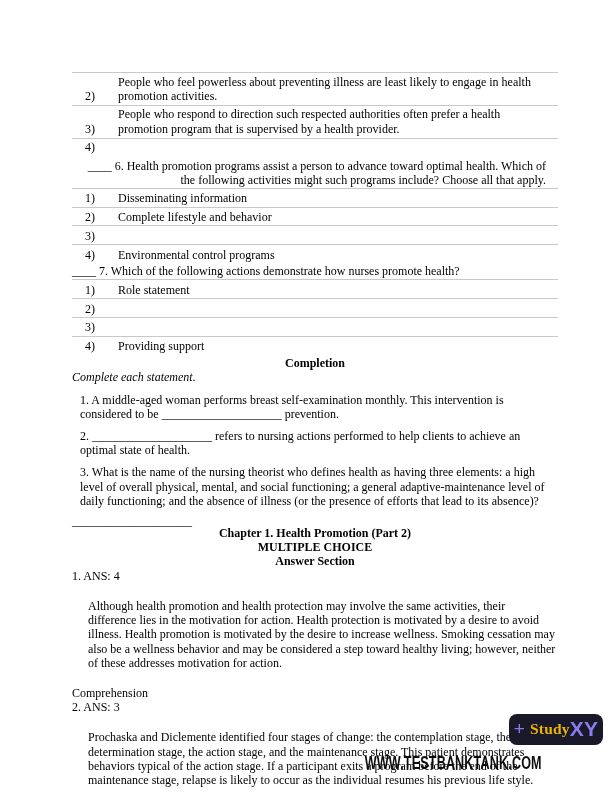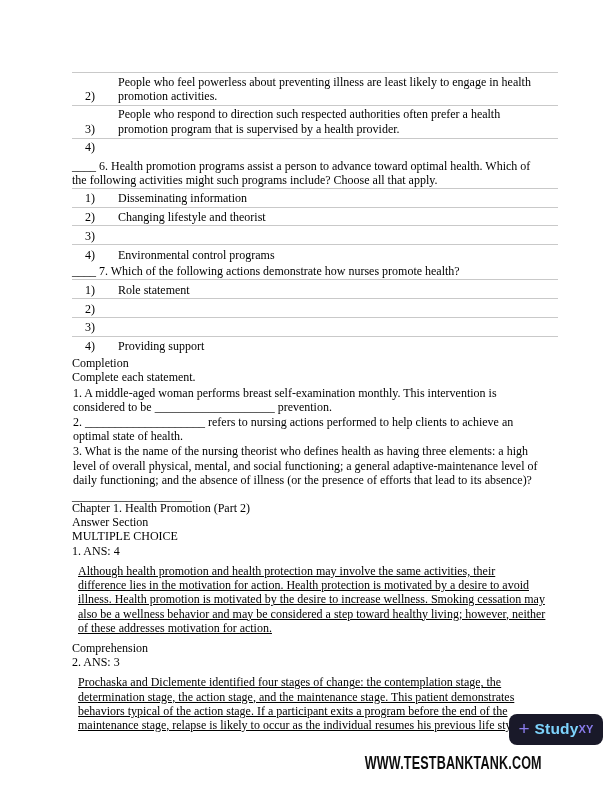--- a/index.html
+++ b/index.html
@@ -9,37 +9,37 @@
     font-family:"Liberation Serif","DejaVu Serif",serif;
     font-size:12px; line-height:14.2px;
   }
   .content { position:absolute; left:72px; top:72px; width:486px; }
   .rule { width:486px; height:1px; background:#c9c9c9; }
   .row { display:flex; width:486px; }
   .row .num { flex:0 0 33px; padding-left:13px; white-space:pre; }
   .row .txt { flex:1; white-space:pre-wrap; }
   .row.two { align-items:flex-end; padding:1.5px 0 2px; }
   .row.one { align-items:flex-start; padding:2.5px 0 1px; }
-  .para { white-space:pre-wrap; width:474px; margin:1px; }
-  .q6 { margin:2px 0 1px; }
+  .para { white-space:pre-wrap; width:474px; margin:8px; }
+  .q6 { margin:2px 0 1px;text-align:right; }
   .q7 { margin:1px 0 1.5px; }
-  .b { font-weight:400; }
-  .i { }
+  .b { font-weight:700;text-align:center; }
+  .i { font-style:italic; }
   .heading { margin-top:2px; }
   .blank-line { line-height:10px; margin-top:4px; }
-  .ans-block { margin:6px;text-decoration:underline; }
+  .ans-block { margin:16px; }
   .badge {
     position:absolute; left:509px; top:714px; width:94px; height:31px;
     background:#191929; border-radius:8px;
     display:flex; align-items:center; justify-content:center;
     font-family:"Liberation Sans","DejaVu Sans",sans-serif;
   }
   .badge .plus { color:#8a7cec; font-size:19px; font-weight:400; line-height:1; margin-right:5px; margin-top:-2px; }
-  .badge .study { color:#7dd3fc; font-weight:700; font-size:15.5px; letter-spacing:0.2px; }
-  .badge .xy { color:#8a7cec; font-weight:700; font-size:11px; letter-spacing:0.2px; }
+  .badge .study { color:#eab308; font-weight:700; font-size:15.5px; letter-spacing:0.2px;font-family:Liberation Serif, serif; }
+  .badge .xy { color:#8a7cec; font-weight:700; font-size:21px; letter-spacing:0.2px; }
   .watermark {
     position:absolute; right:70px; top:756px;
     font-family:"Liberation Sans","DejaVu Sans",sans-serif;
     font-weight:700; font-size:17.5px; letter-spacing:0.2px; color:#0d0d0d;
     transform:scaleX(0.72); transform-origin:100% 50%; white-space:nowrap;
   }
 </style>
 </head>
 <body>
 
@@ -67,21 +67,21 @@
 the following activities might such programs include? Choose all that apply.</p>
 
     <div class="rule"></div>
     <div class="row one">
       <div class="num">1)</div>
       <div class="txt">Disseminating information</div>
     </div>
     <div class="rule"></div>
     <div class="row one">
       <div class="num">2)</div>
-      <div class="txt">Changing lifestyle and theorist</div>
+      <div class="txt">Complete lifestyle and behavior</div>
     </div>
     <div class="rule"></div>
     <div class="row one">
       <div class="num">3)</div>
     </div>
     <div class="rule"></div>
     <div class="row one">
       <div class="num">4)</div>
       <div class="txt">Environmental control programs</div>
     </div>
@@ -112,22 +112,22 @@
     <p class="para">1. A middle-aged woman performs breast self-examination monthly. This intervention is
 considered to be ____________________ prevention.</p>
     <p class="para">2. ____________________ refers to nursing actions performed to help clients to achieve an
 optimal state of health.</p>
     <p class="para">3. What is the name of the nursing theorist who defines health as having three elements: a high
 level of overall physical, mental, and social functioning; a general adaptive-maintenance level of
 daily functioning; and the absence of illness (or the presence of efforts that lead to its absence)?</p>
     <div class="blank-line">____________________</div>
 
     <div class="b">Chapter 1. Health Promotion (Part 2)</div>
+    <div class="b">MULTIPLE CHOICE</div>
     <div class="b">Answer Section</div>
-    <div class="b">MULTIPLE CHOICE</div>
     <div>1. ANS: 4</div>
     <p class="para ans-block">Although health promotion and health protection may involve the same activities, their
 difference lies in the motivation for action. Health protection is motivated by a desire to avoid
 illness. Health promotion is motivated by the desire to increase wellness. Smoking cessation may
 also be a wellness behavior and may be considered a step toward healthy living; however, neither
 of these addresses motivation for action.</p>
     <div>Comprehension</div>
     <div>2. ANS: 3</div>
     <p class="para ans-block">Prochaska and Diclemente identified four stages of change: the contemplation stage, the
 determination stage, the action stage, and the maintenance stage. This patient demonstrates

